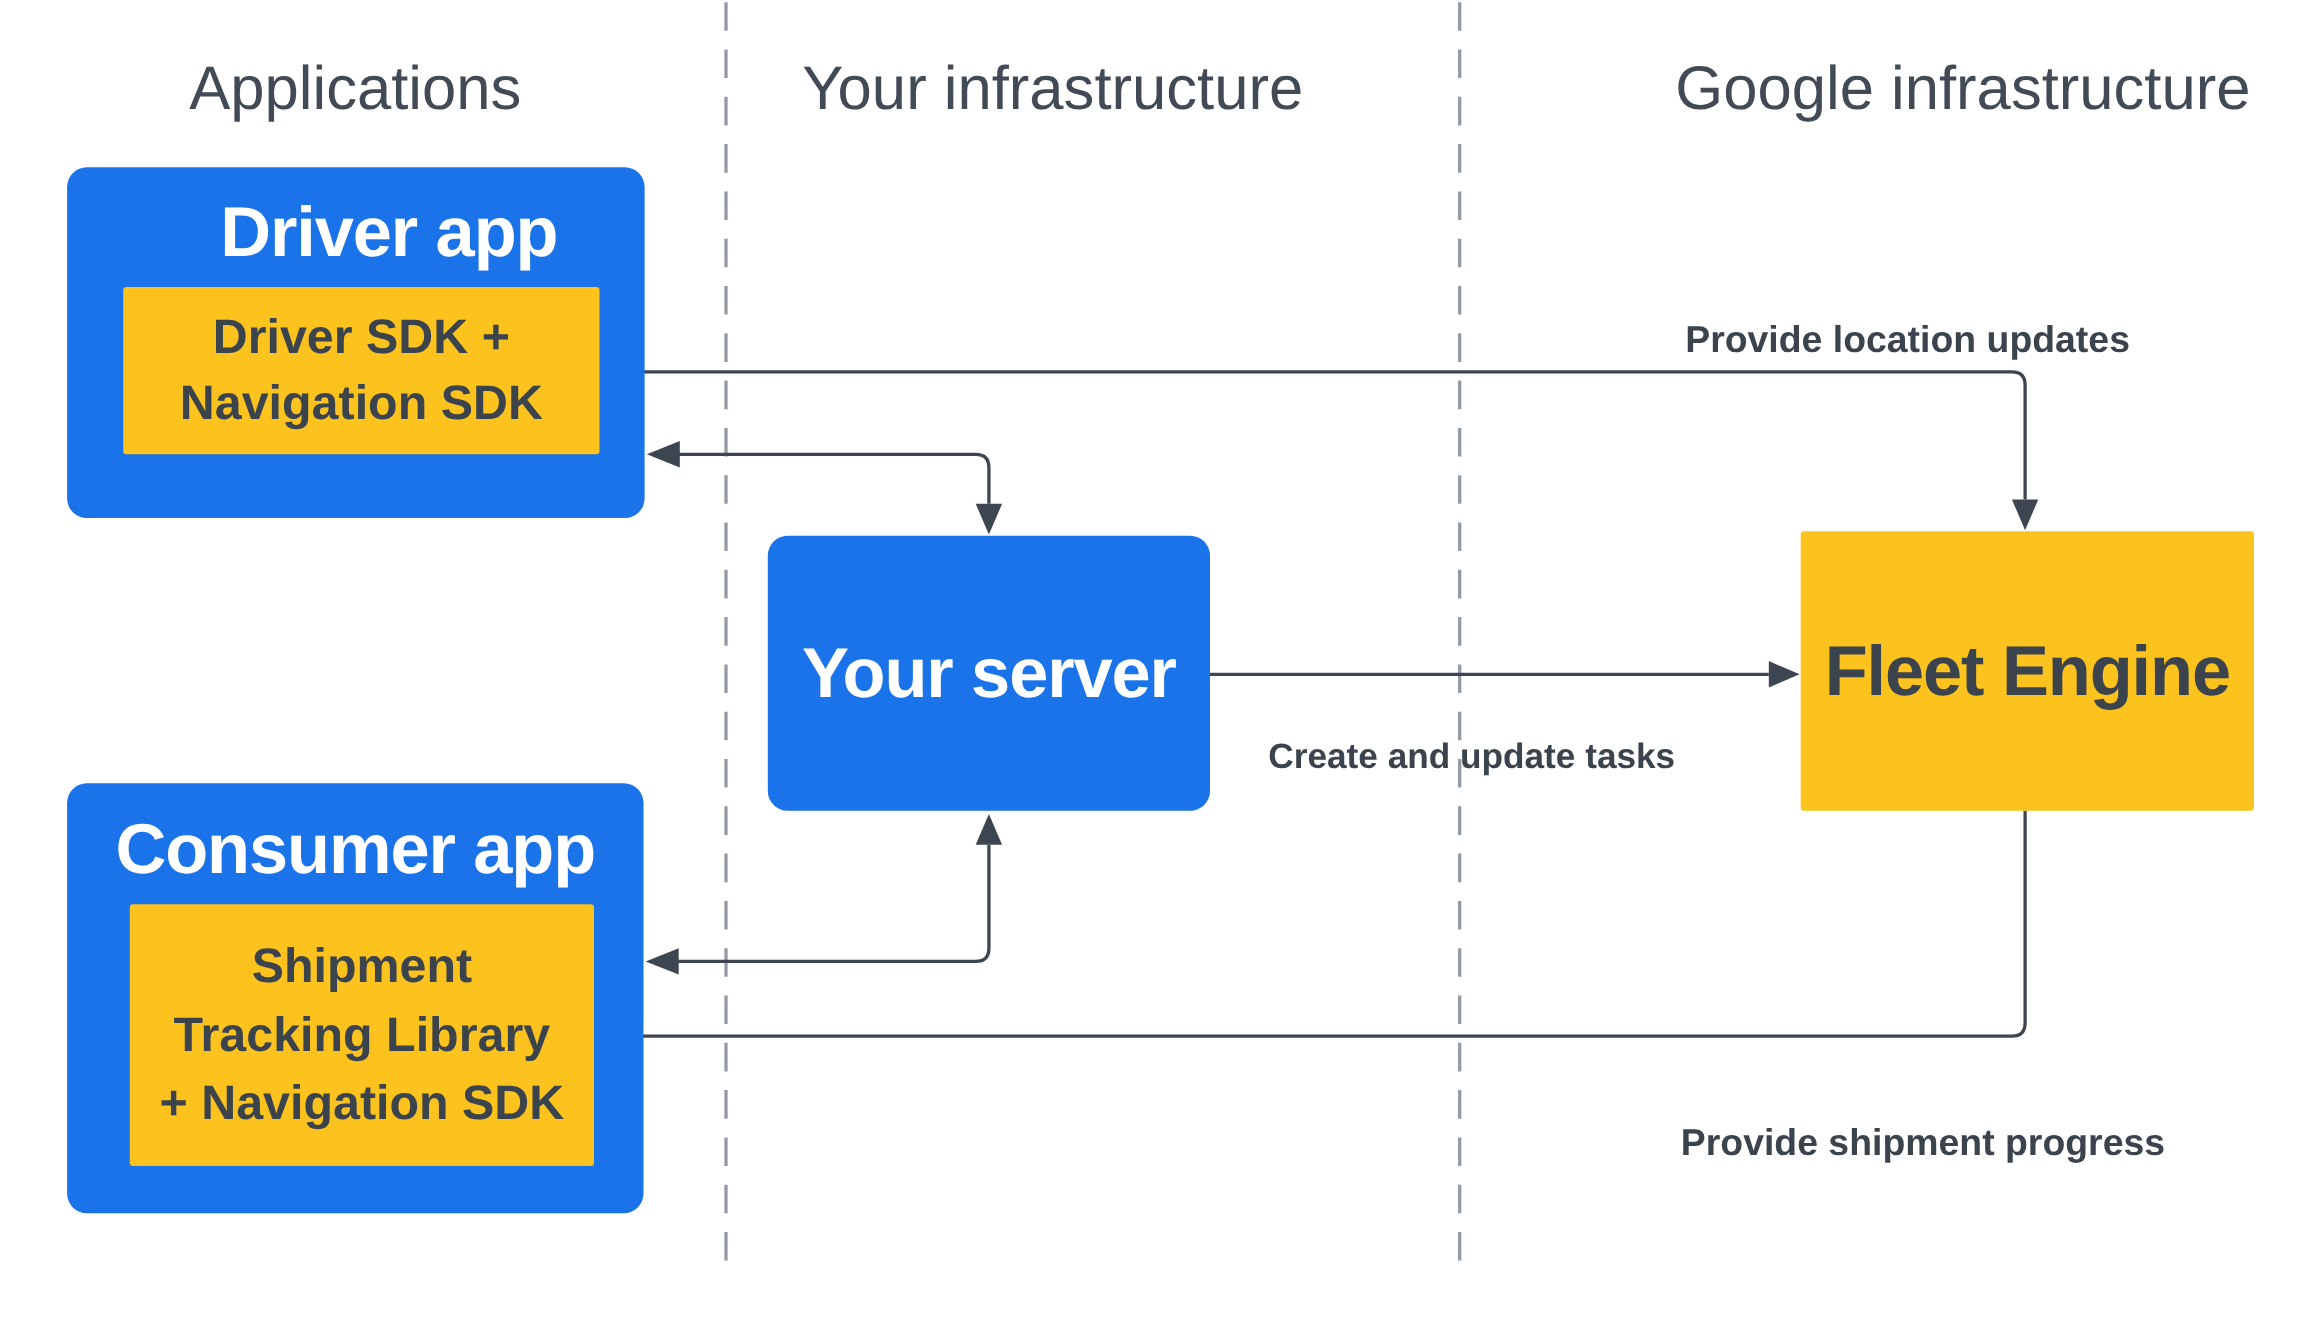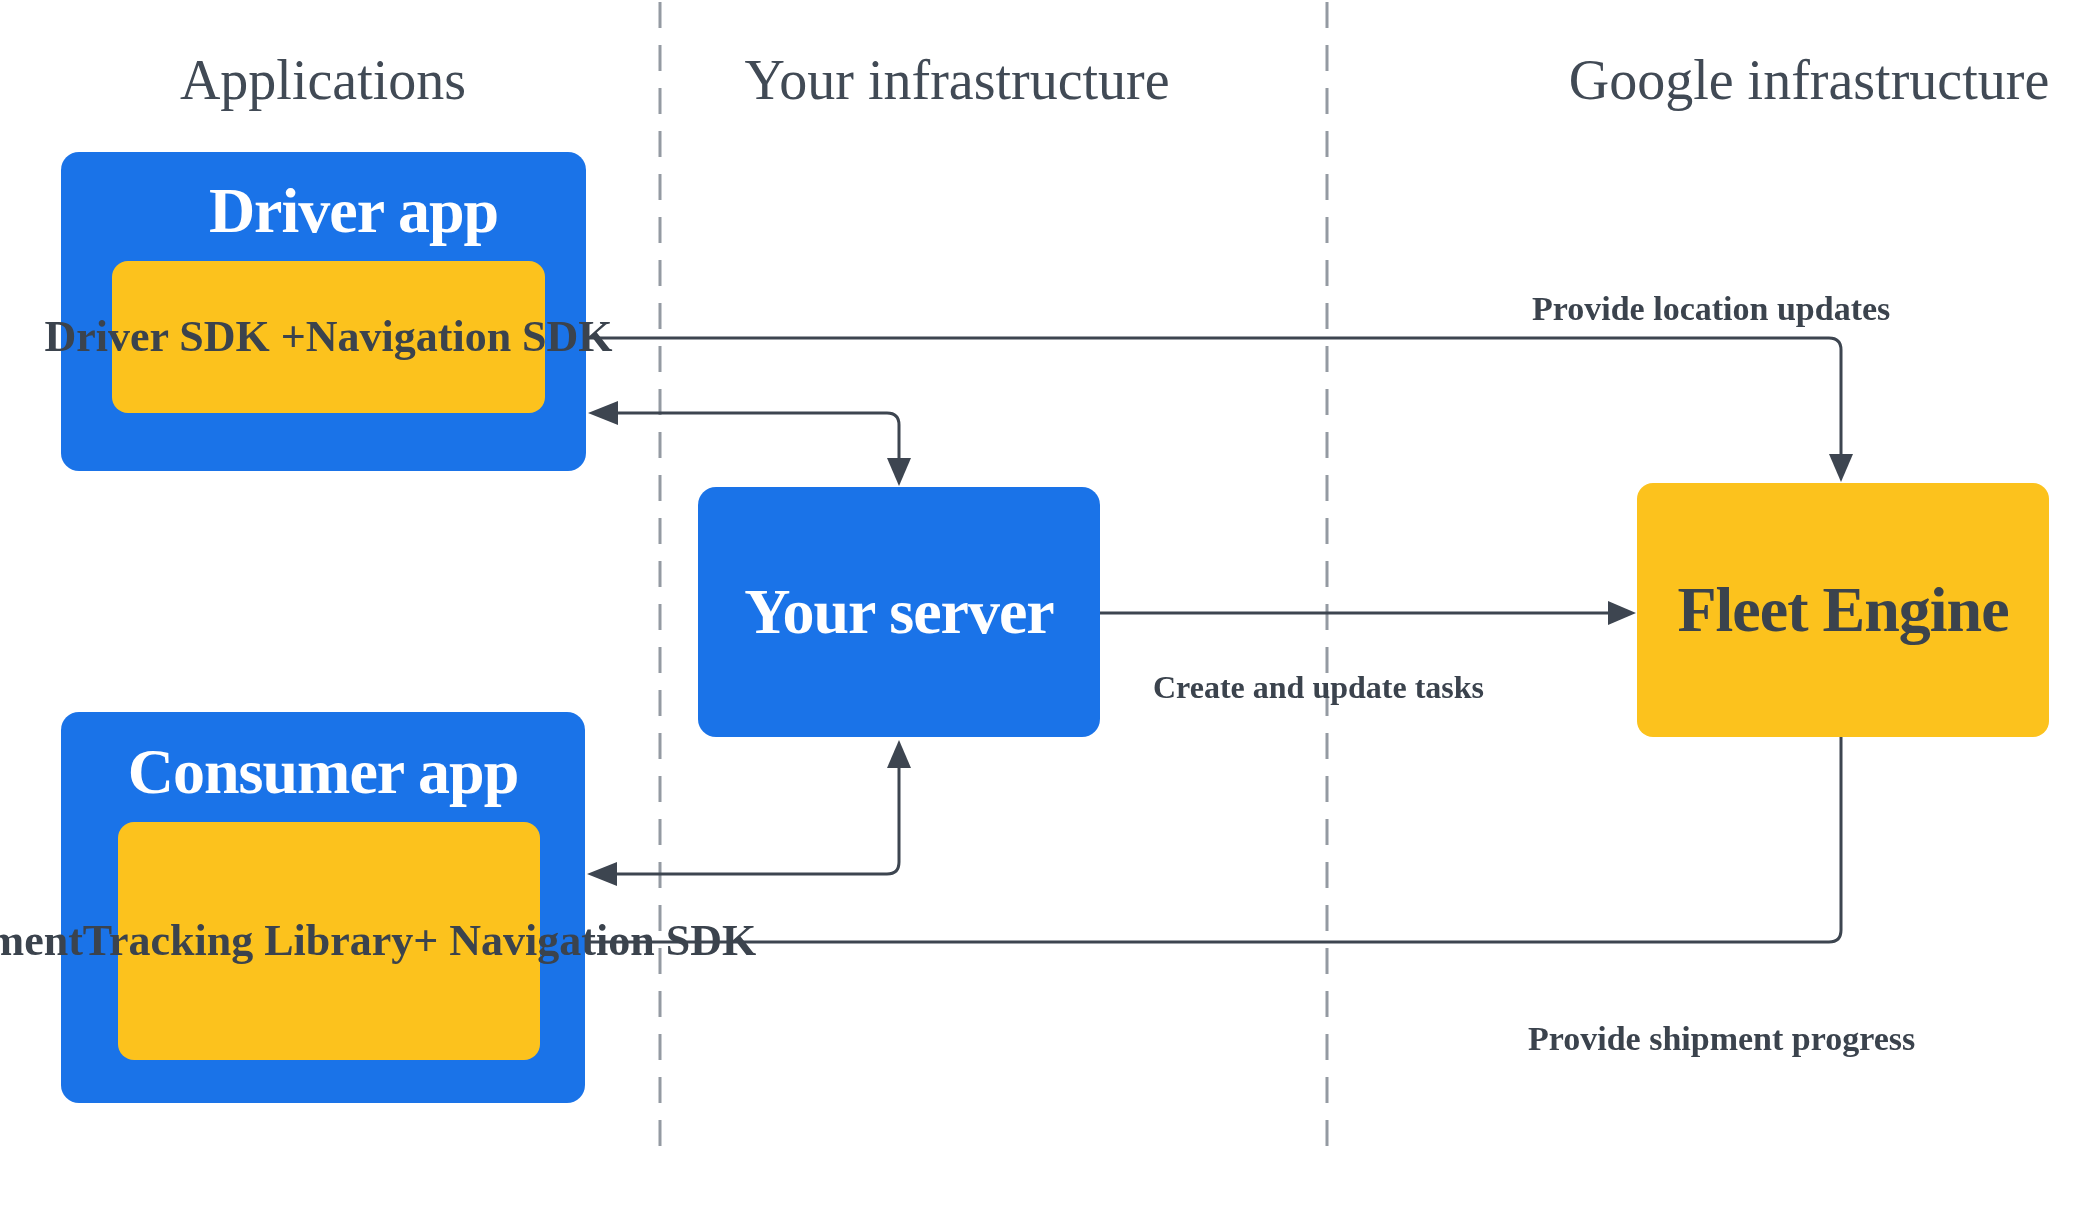--- a/index.html
+++ b/index.html
@@ -14,21 +14,20 @@
   }
   *{margin:0;padding:0;box-sizing:border-box;}
   html,body{background:var(--background);}
   body{font-family:"Liberation Sans","DejaVu Sans",sans-serif;}
   .canvas{
     position:relative;
     width:2089px;
     height:1208px;
     background:var(--background);
     overflow:hidden;
-    font-family:Liberation Serif, serif;
   }
   .overlay{
     position:absolute;
     left:0;top:0;
     width:2089px;height:1208px;
   }
   .dash-line{
     stroke:var(--dashed-line);
     stroke-width:3;
     fill:none;
@@ -52,23 +51,23 @@
     white-space:nowrap;
   }
   .box-blue{
     position:absolute;
     background:var(--node-blue);
     border-radius:18px;
   }
   .box-yellow{
     position:absolute;
     background:var(--node-yellow);
-    border-radius:16px;
+    border-radius:3px;
     display:flex;
-    flex-direction:row;
+    flex-direction:column;
     align-items:center;
     justify-content:center;
   }
   .node-title{
     position:absolute;
     font-size:64px;
     font-weight:700;
     letter-spacing:-1px;
     color:var(--light-text);
     text-align:center;
@@ -137,21 +136,21 @@
     </g>
 
     <g>
       <path class="arrow-line" d="M1841 737 V930 Q1841 942 1829 942 H569"></path>
       <polygon class="arrow-head" points="541,942 571,930 571,954"></polygon>
     </g>
   </svg>
 
   <div class="col-header" style="left:73px;top:48px;width:500px;">Applications</div>
   <div class="col-header" style="left:707px;top:48px;width:500px;">Your infrastructure</div>
-  <div class="col-header" style="left:1523px;top:48px;width:500px;margin-left:36px;">Google infrastructure</div>
+  <div class="col-header" style="left:1523px;top:48px;width:500px;">Google infrastructure</div>
 
   <div class="box-blue" style="left:61px;top:152px;width:525px;height:319px;"></div>
   <div class="node-title" style="left:61px;top:177px;width:525px;margin-left:30px;">Driver app</div>
   <div class="box-yellow" style="left:112px;top:261px;width:433px;height:152px;">
     <div class="sdk-text sdk-line">Driver SDK +</div>
     <div class="sdk-text sdk-line">Navigation SDK</div>
   </div>
 
   <div class="box-blue" style="left:61px;top:712px;width:524px;height:391px;"></div>
   <div class="node-title" style="left:61px;top:738px;width:524px;">Consumer app</div>

